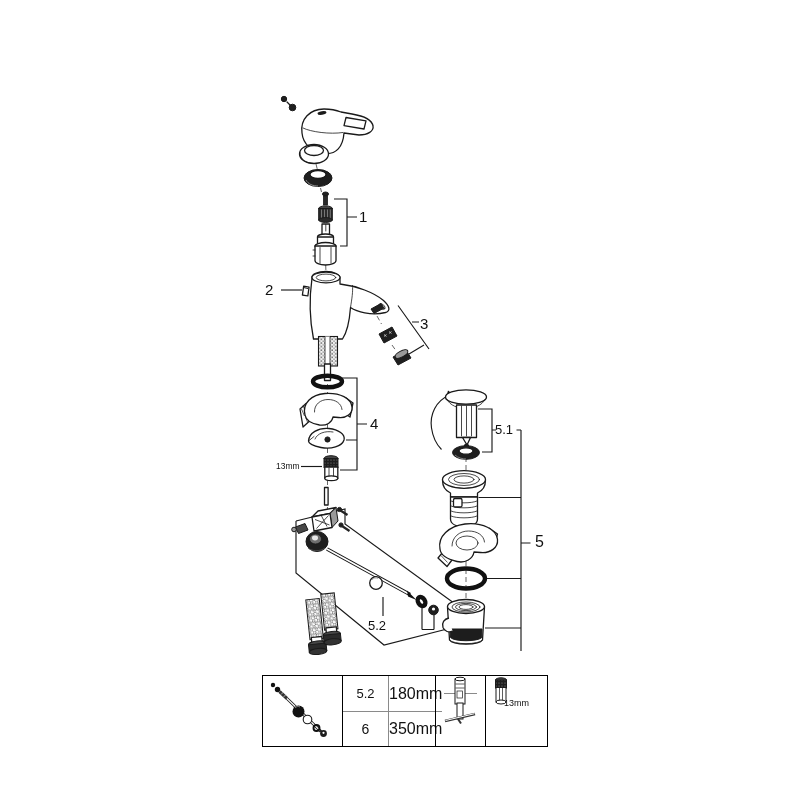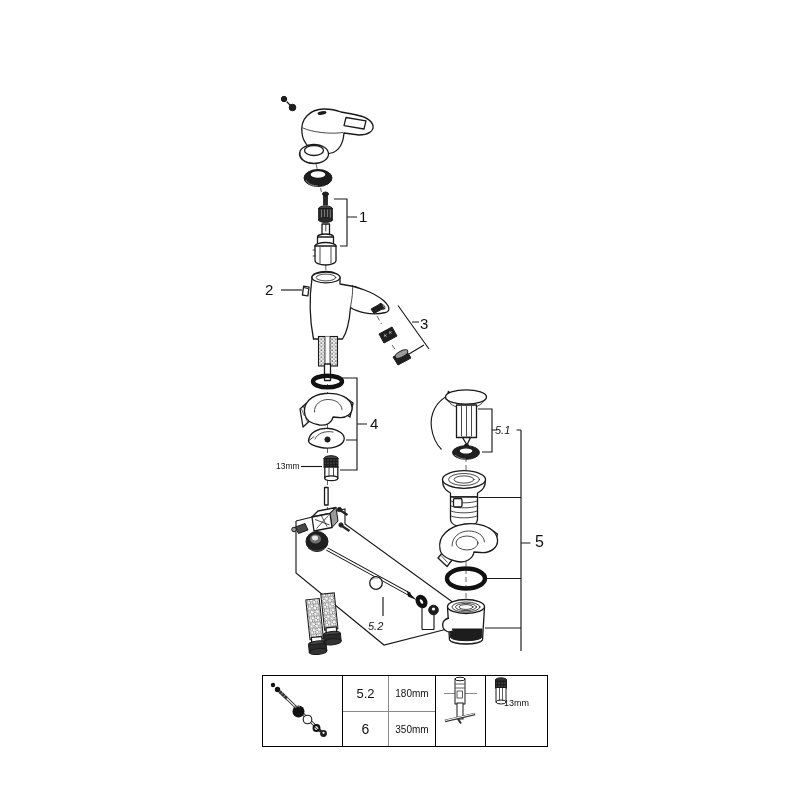--- a/index.html
+++ b/index.html
@@ -10,30 +10,30 @@
   .s{fill:none;stroke:#1a1a1a;stroke-width:1.3;stroke-linecap:round;stroke-linejoin:round}
   .t{stroke-width:.8}
   .w{fill:#fff;stroke:#1a1a1a;stroke-width:1.3;stroke-linejoin:round}
   .d{fill:#1f1f1f;stroke:#1a1a1a;stroke-width:1;stroke-linejoin:round}
   .gr{fill:#9a9a9a;stroke:#1a1a1a;stroke-width:1}
   .or{fill:none;stroke:#111;stroke-width:4.4}
   .dash{fill:none;stroke:#555;stroke-width:.9;stroke-dasharray:5 3}
   .cl{fill:none;stroke:#1a1a1a;stroke-width:1.15}
   
   .lbl{position:absolute;font-size:15px;line-height:15px;color:#111;}
-  .lbl.small{font-size:11px;line-height:12px;font-style:italic;}
+  .lbl.small{font-size:13px;line-height:12px;}
   .lbl.tiny{font-size:8.5px;line-height:9px;}
   
   #parts-table{position:absolute;left:262px;top:675px;width:286px;height:72px;
     border:1.6px solid #000;display:flex;box-sizing:border-box;background:#fff;}
   .cell{position:relative;box-sizing:border-box;height:100%;}
   .cell+.cell{border-left:1.4px solid #000;}
   #cell-rod{width:79px;}
   #cell-dims{width:93px;display:grid;grid-template-columns:45px 1fr;grid-template-rows:1fr 1fr;}
-  #cell-dims .dcell{display:flex;align-items:center;justify-content:center;font-size:10px;}
+  #cell-dims .dcell{display:flex;align-items:center;justify-content:center;font-size:16px;}
   #cell-dims .code{font-size:13px;}
   #cell-dims .r2{border-top:1px solid #8a8a8a;}
   #cell-dims .c2{border-left:1px solid #8a8a8a;}
   #cell-tool{width:50px;display:flex;flex-direction:column;align-items:center;}
   #tool-code{font-size:15px;line-height:16px;margin-top:1px;padding:0 12px 0 12px;
     border-bottom:1.2px solid #8a8a8a;}
   #cell-nut{width:62px;display:flex;flex-direction:column;align-items:center;}
   #nut-size{font-size:9px;line-height:10px;margin-top:22px;}
   .cellsvg{position:absolute;left:0;top:0;}
 </style>

